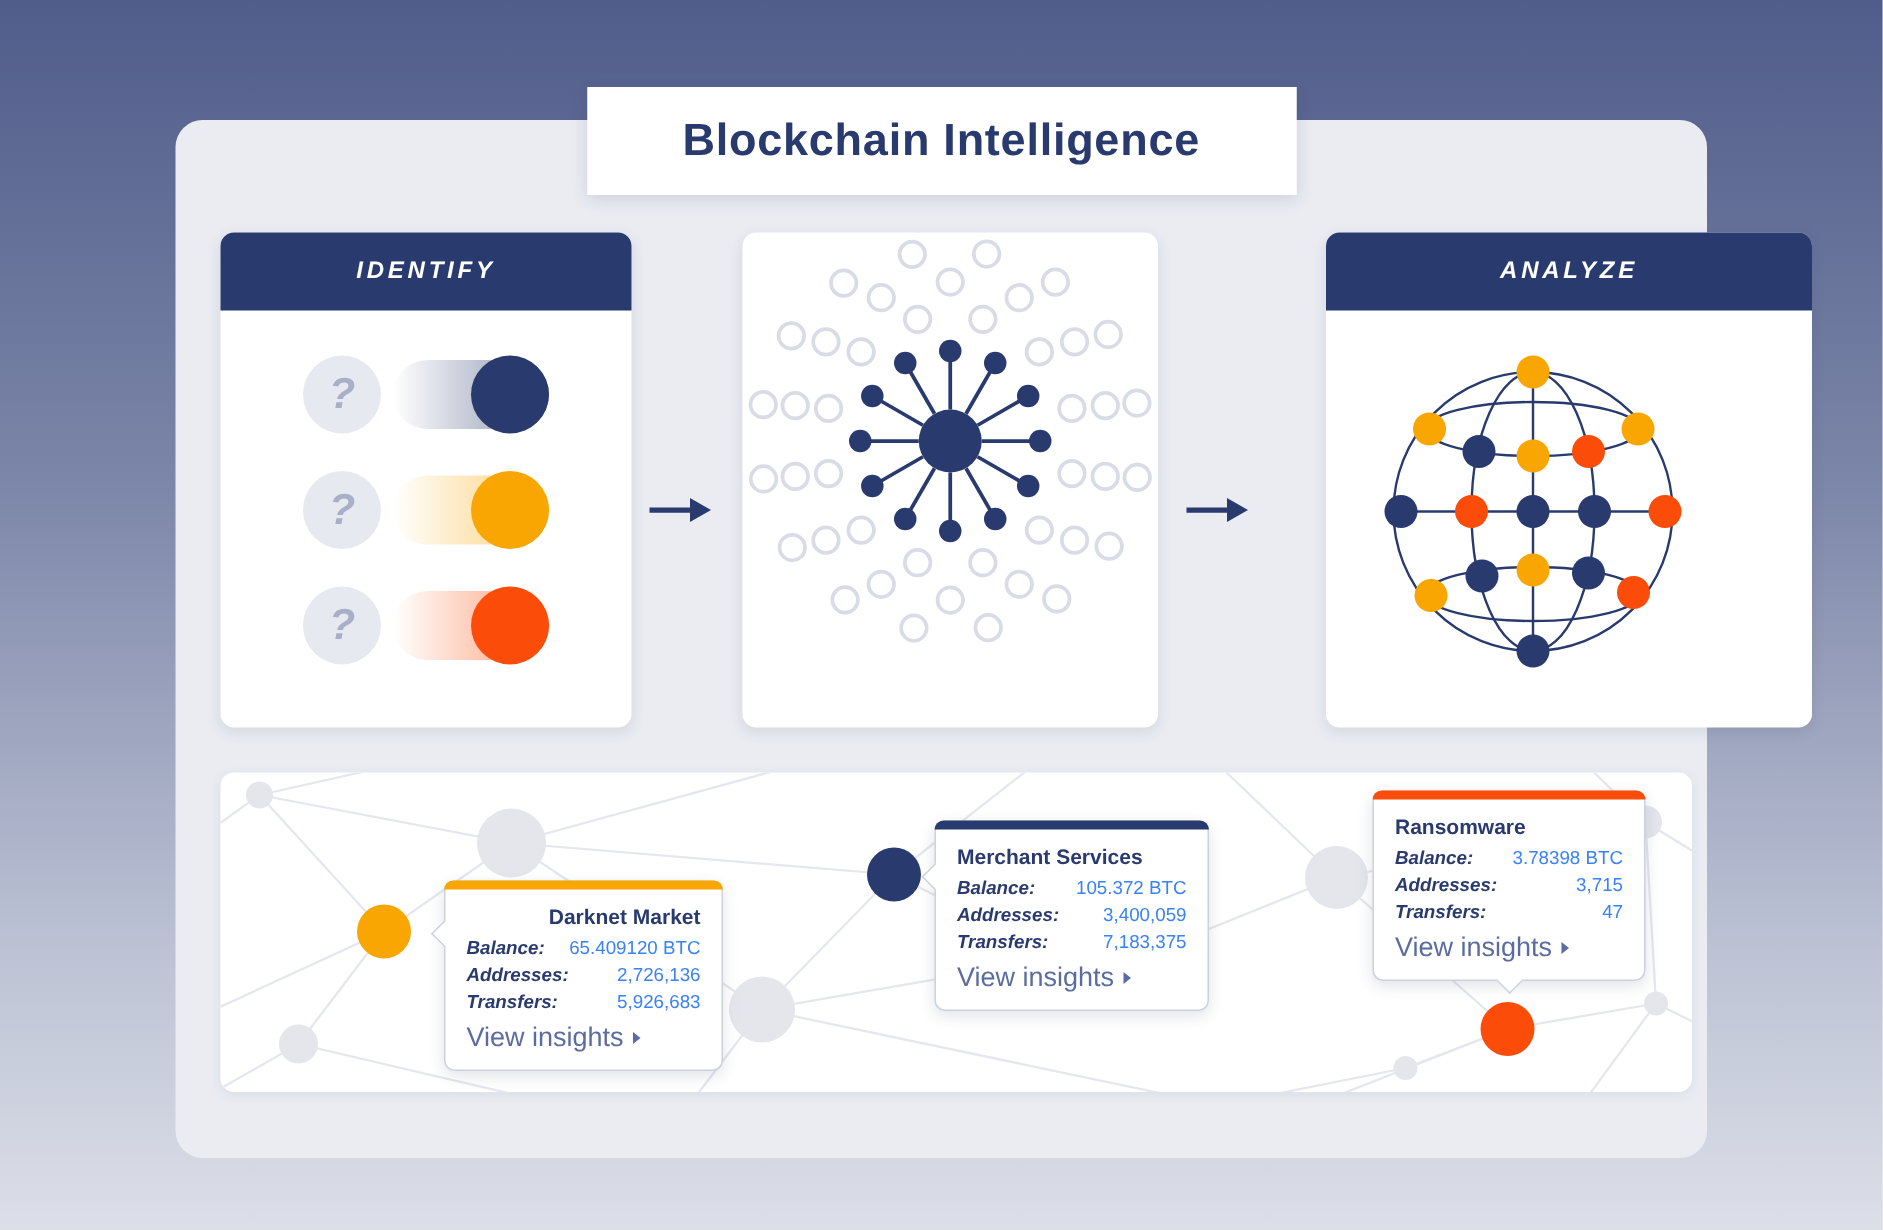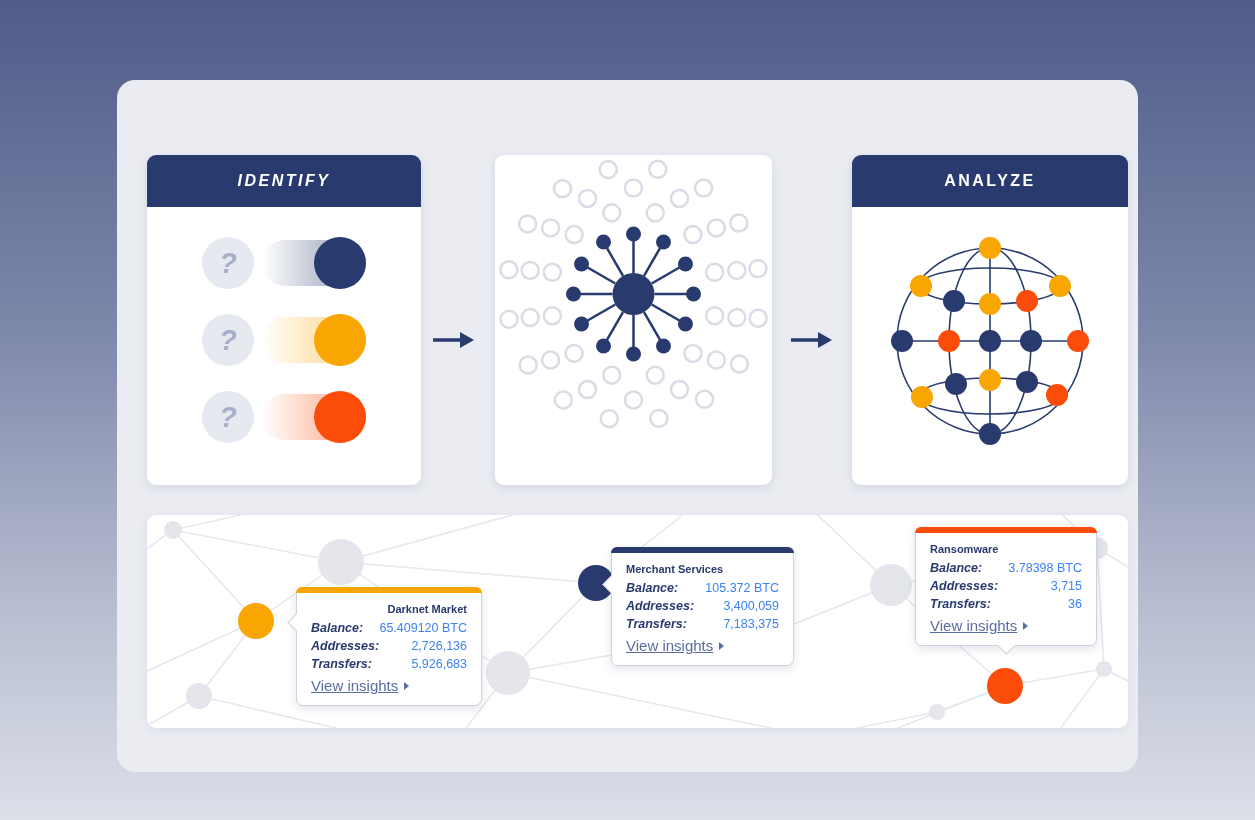--- a/index.html
+++ b/index.html
@@ -15,21 +15,21 @@
 
   .panel{position:absolute;top:75px;height:330px;background:#fff;border-radius:9px;
     box-shadow:0 3px 9px rgba(50,60,100,.12);}
   .panel-header{height:52px;background:var(--navy);border-radius:9px 9px 0 0;
     display:flex;align-items:center;justify-content:center;}
   .panel-header span{color:#fff;font-weight:bold;font-size:16px;letter-spacing:2.5px;}
   .panel-body{position:relative;height:278px;overflow:hidden;}
 
   #panel-identify{left:30px;width:274px;font-style:italic;}
   #panel-cluster{left:378px;width:277px;}
-  #panel-analyze{left:735px;width:276px;}
+  #panel-analyze{left:767px;width:324px;font-style:italic;}
 
   .id-rows{padding-top:30px;display:flex;flex-direction:column;gap:25px;align-items:center;}
   .id-row{display:flex;align-items:center;gap:8px;width:164px;}
   .q-circle{width:52px;height:52px;border-radius:50%;background:#e7e9f0;
     display:flex;align-items:center;justify-content:center;flex:0 0 auto;}
   .q-circle span{color:#a8afc8;font-weight:bold;font-size:29px;line-height:1;}
   .pill{position:relative;width:104px;height:52px;flex:0 0 auto;}
   .pill .bar{position:absolute;left:0;top:3px;width:104px;height:46px;border-radius:23px;}
   .pill .dot{position:absolute;right:0;top:0;width:52px;height:52px;border-radius:50%;}
   .bar-navy{background:linear-gradient(90deg,rgba(41,58,110,0) 0%,rgba(41,58,110,.55) 100%);}
@@ -44,41 +44,44 @@
   .net-line{stroke:#e5e7ee;stroke-width:1.5;}
   .net-gray{fill:#e4e6ec;}
 
   .network{position:absolute;left:30px;top:435px;width:981px;height:213px;background:#fff;
     border-radius:9px;box-shadow:0 2px 8px rgba(50,60,100,.08);overflow:hidden;}
   .network svg{position:absolute;left:0;top:0;}
 
   .card{position:absolute;background:#fff;border:1px solid #ccd1de;border-radius:7px;
     box-shadow:0 3px 10px rgba(50,60,100,.14);padding:13px 14px 11px;box-sizing:border-box;}
   .card .accent{position:absolute;left:-1px;right:-1px;top:-1px;height:6px;border-radius:7px 7px 0 0;}
-  .card h2{margin:2px 0 6px;font-size:11px;color:var(--navy);}
+  .card h2{margin:2px 0 6px;font-size:14px;color:var(--navy);}
   .field{display:flex;justify-content:space-between;margin:4px 0;font-size:12.5px;}
   .field .lbl{font-weight:bold;color:var(--navy);font-style:italic;}
   .field .val{color:#3b82f6;}
-  .insights{margin-top:6px;font-size:15px;color:var(--link);cursor:pointer;display:flex;align-items:center;text-decoration:underline;}
+  .insights{margin-top:6px;font-size:18px;color:var(--link);cursor:pointer;display:flex;align-items:center;}
   .tri{display:inline-block;width:0;height:0;border-left:5px solid var(--link);
     border-top:4px solid transparent;border-bottom:4px solid transparent;margin-left:6px;}
   .tail-left{position:absolute;left:-7px;width:12px;height:12px;background:#fff;
     border-left:1px solid #ccd1de;border-bottom:1px solid #ccd1de;transform:rotate(45deg);}
   .tail-bottom{position:absolute;bottom:-7px;width:12px;height:12px;background:#fff;
     border-right:1px solid #ccd1de;border-bottom:1px solid #ccd1de;transform:rotate(45deg);}
 
   #card-darknet{left:149px;top:72px;width:186px;text-align:right;}
-  #card-merchant{left:464px;top:32px;width:183px;}
+  #card-merchant{left:476px;top:32px;width:183px;}
   #card-ransomware{left:768px;top:12px;width:182px;}
 </style>
 </head>
 <body>
 
 <div class="stage">
 
+  <div class="title-box">
+    <h1>Blockchain Intelligence</h1>
+  </div>
 
   <div class="panel" id="panel-identify">
     <div class="panel-header">
       <span>IDENTIFY</span>
     </div>
     <div class="panel-body">
       <div class="id-rows">
         <div class="id-row">
           <div class="q-circle">
               <span>?</span>
@@ -334,21 +337,21 @@
       <div class="field">
         <span class="lbl">Balance:</span>
           <span class="val">3.78398 BTC</span>
       </div>
       <div class="field">
         <span class="lbl">Addresses:</span>
           <span class="val">3,715</span>
       </div>
       <div class="field">
         <span class="lbl">Transfers:</span>
-          <span class="val">36</span>
+          <span class="val">47</span>
       </div>
       <div class="insights">
         <span>View insights</span>
           <span class="tri"></span>
       </div>
     </div>
   </div>
 </div>
 
 </body></html>

